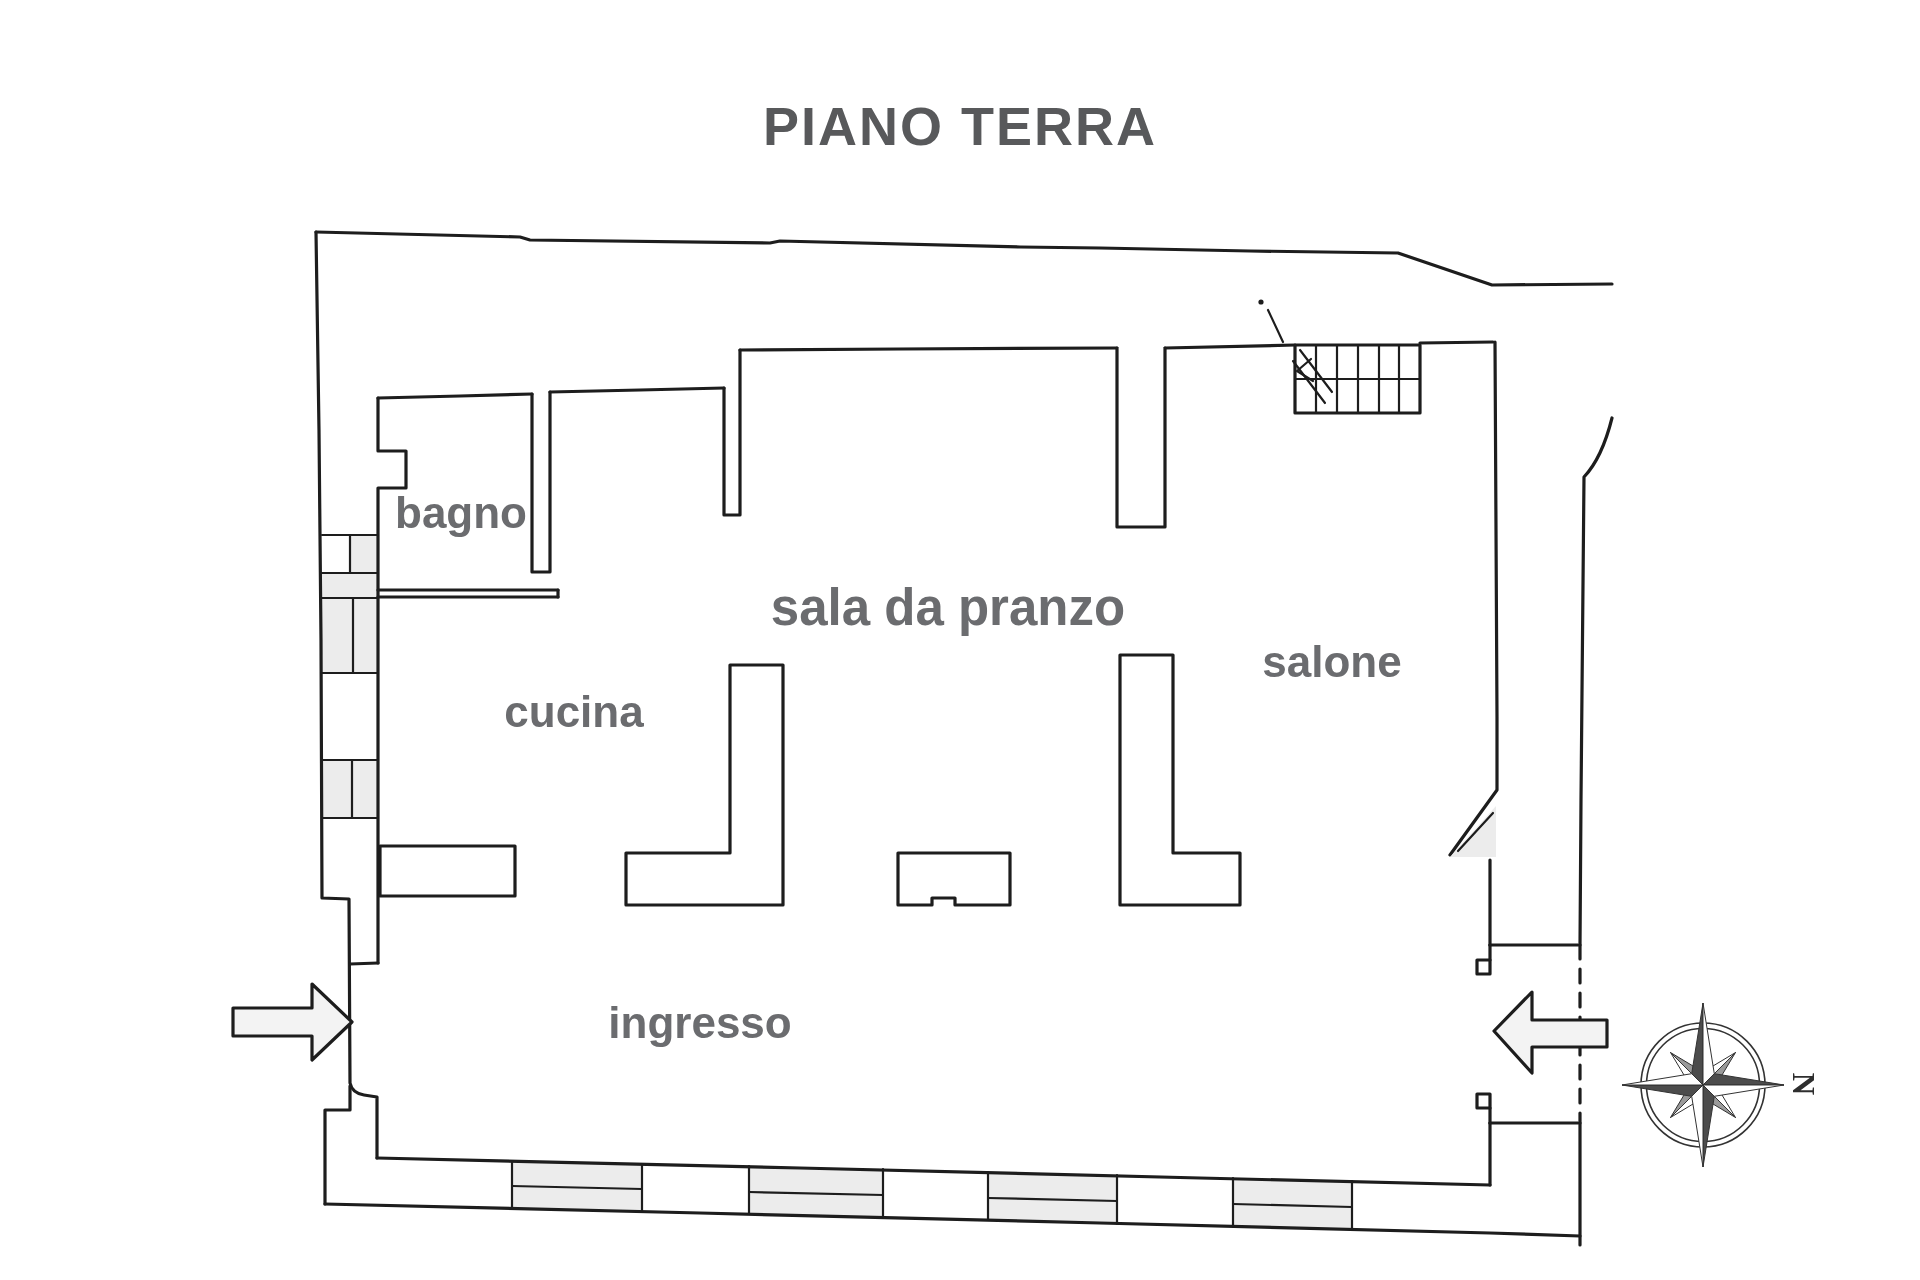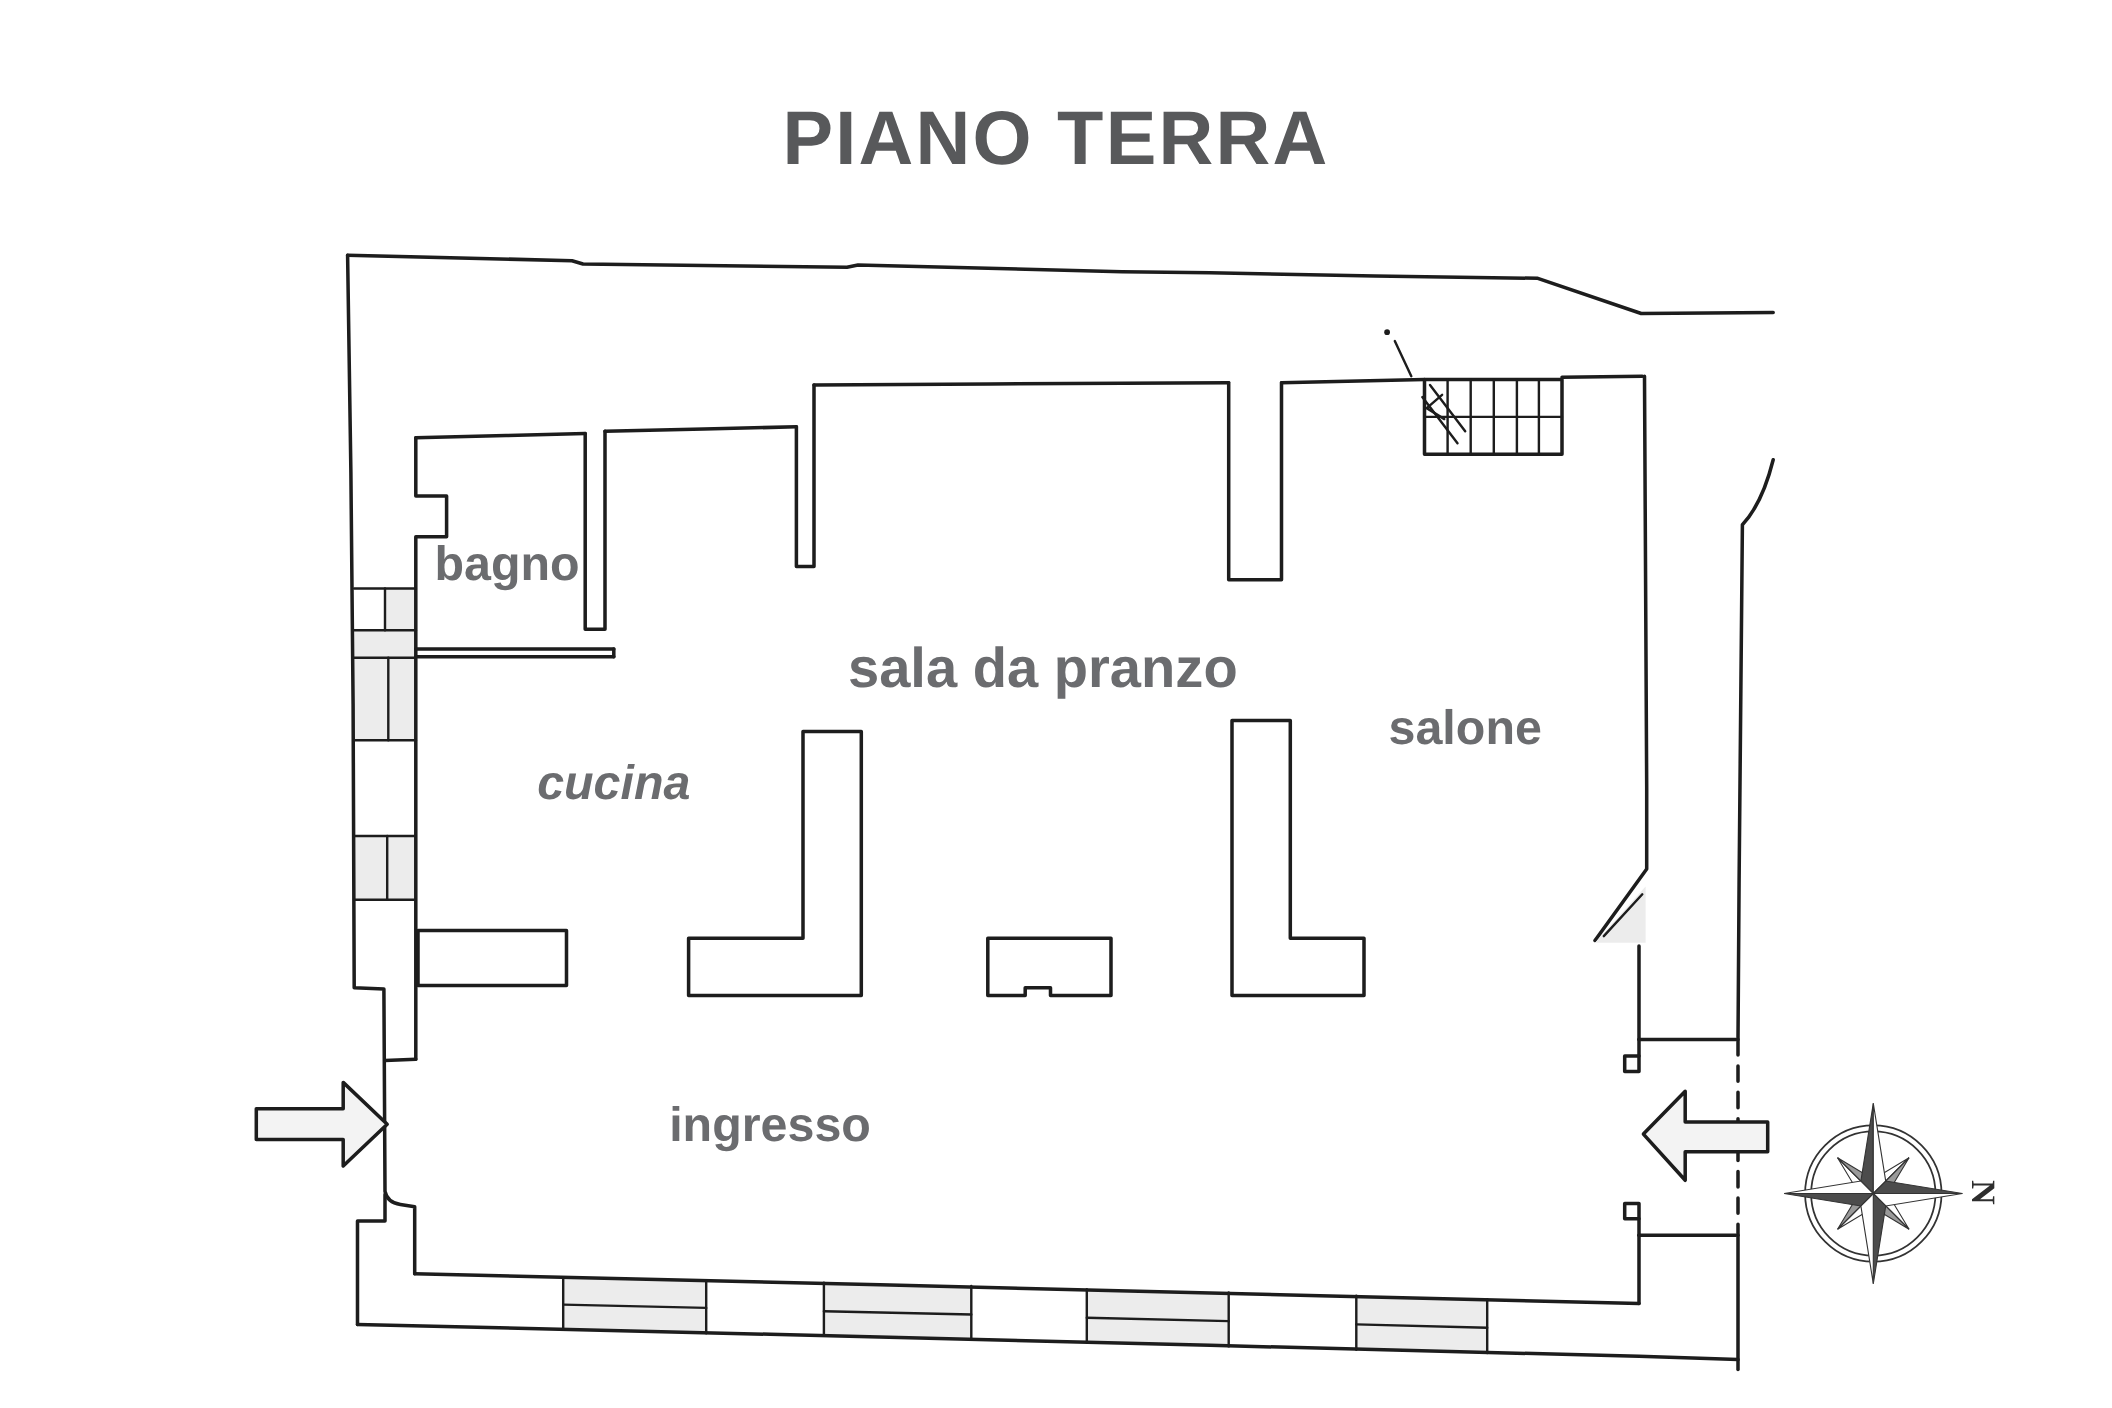--- a/index.html
+++ b/index.html
@@ -5,29 +5,29 @@
   :root{
     --line:#1d1d1d; --title:#58595b; --label:#6b6c6f; --shade:#ececec;
   }
   html,body{margin:0;padding:0;background:#ffffff;}
   body{
     width:1920px;height:1280px;position:relative;overflow:hidden;
     font-family:"Liberation Sans", sans-serif;
   }
   .page-title{
     position:absolute;left:960px;top:126px;transform:translate(-50%,-50%);
-    font-size:69px;font-weight:800;letter-spacing:2px;color:var(--title);
+    font-size:54px;font-weight:800;letter-spacing:2px;color:var(--title);
     white-space:nowrap;
   }
   .room-label{
     position:absolute;transform:translate(-50%,-50%);
     font-size:44px;font-weight:700;color:var(--label);white-space:nowrap;
   }
   .lbl-bagno{left:461px;top:513px;}
-  .lbl-cucina{left:558px;top:712px;font-style:italic;}
+  .lbl-cucina{left:574px;top:712px;}
   .lbl-sala{left:948px;top:607px;font-size:51px;}
   .lbl-salone{left:1332px;top:662px;}
   .lbl-ingresso{left:700px;top:1023px;}
   svg{position:absolute;left:0;top:0;}
   .wall{stroke:var(--line);stroke-width:3.2;fill:none;stroke-linejoin:round;stroke-linecap:round;}
   .wall-thin{stroke:var(--line);stroke-width:2.2;fill:none;stroke-linejoin:round;stroke-linecap:round;}
   .whitefill{fill:#ffffff;}
   .shadefill{fill:var(--shade);stroke:none;}
   .arrowfill{fill:#f3f3f3;}
   .compass-line{stroke:#333;stroke-width:1.6;fill:none;}

